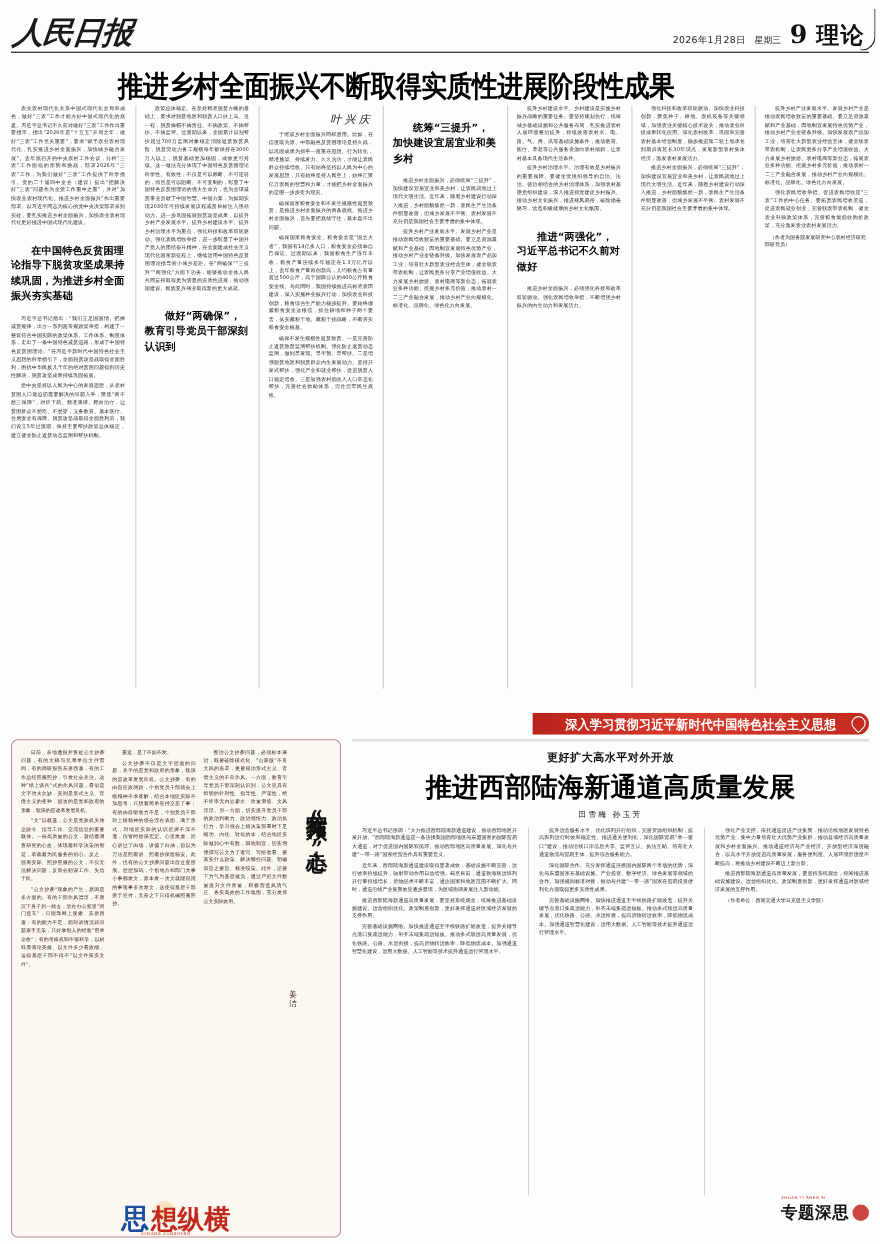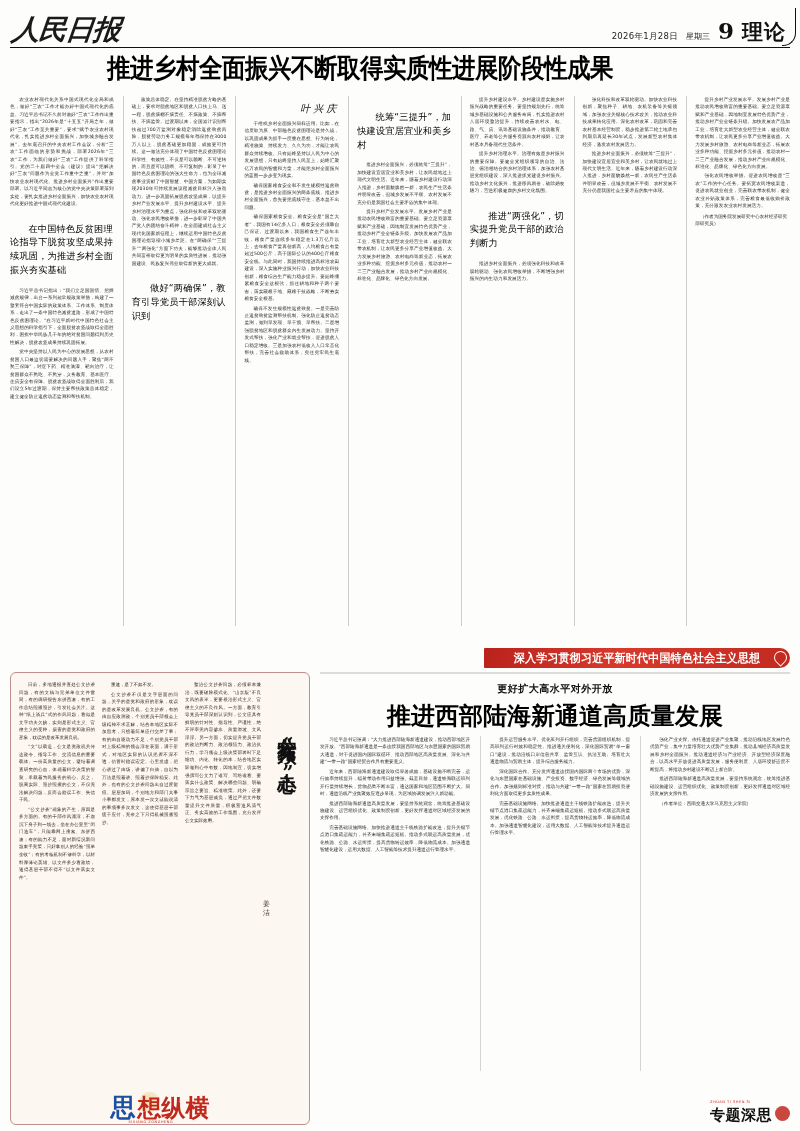--- a/index.html
+++ b/index.html
@@ -73,21 +73,21 @@
   .top-article {
     position: relative;
     padding: 4px 10px 0 10px;
     height: 592px;
   }
   .headline-band {
     position: relative;
     height: 42px;
     margin-left: 96px;
     margin-right: 176px;
-    display: flex; align-items: flex-start; justify-content: center;
+    display: flex; align-items: flex-end; justify-content: center;
   }
   .main-headline {
     font-family: "DejaVu Sans", "Liberation Sans", sans-serif;
     font-weight: 700;
     font-size: 23.5px;
     letter-spacing: -0.5px;
     white-space: nowrap;
     color: #000;
     text-align: center;
     transform: scaleY(1.12);
@@ -120,21 +120,21 @@
     text-align: justify;
     margin: 0 0 2px 0;
     color: #2a2a2a;
     text-indent: 2em;
     letter-spacing: 0.1px;
     word-break: break-all;
   }
 
   .subhead {
     font-family: "DejaVu Sans", sans-serif;
-    font-weight: 400;
+    font-weight: 700;
     font-size: 9.2px;
     line-height: 1.5;
     color: #000;
     margin: 14px 0 10px 0;
     text-indent: 2em;
     letter-spacing: 0.2px;
     word-break: break-all;
   }
   .author-note {
     font-size: 4.6px; line-height: 1.62; color: #2a2a2a;
@@ -290,22 +290,22 @@
     line-height: 1.62;
     text-align: justify;
     margin: 0 0 2px 0;
     text-indent: 2em;
     color: #2a2a2a;
     word-break: break-all;
   }
 
   .topic-badge {
     position: absolute;
-    right: 0; bottom: 0;
-    display: flex; gap: 3px;
+    right: 0; bottom: 13px;
+    display: flex; align-items: center; gap: 3px;
   }
   .topic-badge .zhuan {
     font-family: "DejaVu Serif", serif;
     font-weight: 700; font-size: 15px; color: #111;
     letter-spacing: 0.5px;
   }
   .topic-badge .en {
     position: absolute; left: 0; top: -6px;
     font-size: 3.6px; color: #c0271d; letter-spacing: 0.5px;
   }
@@ -363,21 +363,21 @@
 
       <div class="col">
         <div class="subhead">统筹“三提升”，加快建设宜居宜业和美乡村</div>
         <p class="body">推进乡村全面振兴，必须统筹“三提升”，加快建设宜居宜业和美乡村，让农民就地过上现代文明生活。近年来，随着乡村建设行动深入推进，乡村面貌焕然一新，农民生产生活条件明显改善，但城乡发展不平衡、农村发展不充分仍是我国社会主要矛盾的集中体现。</p>
         <p class="body">提升乡村产业发展水平。发展乡村产业是推动农民增收致富的重要基础。要立足资源禀赋和产业基础，因地制宜发展特色优势产业，推动乡村产业全链条升级。加快发展农产品加工业，培育壮大新型农业经营主体，健全联农带农机制，让农民更多分享产业增值收益。大力发展乡村旅游、农村电商等新业态，拓展农业多种功能、挖掘乡村多元价值，推动农村一二三产业融合发展，推动乡村产业向规模化、标准化、品牌化、绿色化方向发展。</p>
       </div>
 
       <div class="col">
         <p class="body">提升乡村建设水平。乡村建设是实施乡村振兴战略的重要任务。要坚持规划先行，统筹城乡基础设施和公共服务布局，扎实推进农村人居环境整治提升，持续改善农村水、电、路、气、房、讯等基础设施条件，推动教育、医疗、养老等公共服务资源向农村倾斜，让农村基本具备现代生活条件。</p>
         <p class="body">提升乡村治理水平。治理有效是乡村振兴的重要保障。要健全党组织领导的自治、法治、德治相结合的乡村治理体系，加强农村基层党组织建设，深入推进抓党建促乡村振兴。推动乡村文化振兴，推进移风易俗，破除婚丧陋习，营造积极健康的乡村文化氛围。</p>
-        <div class="subhead">推进“两强化”，切实提升党员干部的政治判断力</div>
+        <div class="subhead">推进“两强化”，习近平总书记不久前对做好</div>
         <p class="body">推进乡村全面振兴，必须强化科技和改革双轮驱动、强化农民增收举措，不断增强乡村振兴的内生动力和发展活力。</p>
       </div>
 
       <div class="col">
         <p class="body">强化科技和改革双轮驱动。加快农业科技创新，聚焦种子、耕地、农机装备等关键领域，加强农业关键核心技术攻关，推动农业科技成果转化应用。深化农村改革，巩固和完善农村基本经营制度，稳步推进第二轮土地承包到期后再延长30年试点，发展新型农村集体经济，激发农村发展活力。</p>
         <p class="body">推进乡村全面振兴，必须统筹“三提升”，加快建设宜居宜业和美乡村，让农民就地过上现代文明生活。近年来，随着乡村建设行动深入推进，乡村面貌焕然一新，农民生产生活条件明显改善，但城乡发展不平衡、农村发展不充分仍是我国社会主要矛盾的集中体现。</p>
       </div>
 
       <div class="col">
         <p class="body">提升乡村产业发展水平。发展乡村产业是推动农民增收致富的重要基础。要立足资源禀赋和产业基础，因地制宜发展特色优势产业，推动乡村产业全链条升级。加快发展农产品加工业，培育壮大新型农业经营主体，健全联农带农机制，让农民更多分享产业增值收益。大力发展乡村旅游、农村电商等新业态，拓展农业多种功能、挖掘乡村多元价值，推动农村一二三产业融合发展，推动乡村产业向规模化、标准化、品牌化、绿色化方向发展。</p>
@@ -417,20 +417,21 @@
         <span class="si">思</span>
         <span class="rest">想纵横</span>
         <span class="sub">SIXIANG ZONGHENG</span>
       </div>
     </div>
 
     <div class="right-article">
       <div class="rule-thin"></div>
       <div class="shoulder">更好扩大高水平对外开放</div>
       <div class="headline2">推进西部陆海新通道高质量发展</div>
+      <div class="byline2">田雪梅 孙玉芳</div>
 
       <div class="right-cols">
         <div class="col2">
           <p>习近平总书记强调：“大力推进西部陆海新通道建设，推动西部地区开发开放。”西部陆海新通道是一条连接我国西部地区与东盟国家的国际贸易大通道，对于促进国内国际双循环、推动西部地区高质量发展、深化与共建“一带一路”国家经贸合作具有重要意义。</p>
           <p>近年来，西部陆海新通道建设取得显著成效，基础设施不断完善，运行效率持续提升，辐射带动作用日益增强。截至目前，通道铁海联运班列开行量持续增长，货物品类不断丰富，通达国家和地区范围不断扩大。同时，通道沿线产业集聚效应逐步显现，为区域协调发展注入新动能。</p>
           <p>推进西部陆海新通道高质量发展，要坚持系统观念，统筹推进基础设施建设、运营组织优化、政策制度创新，更好发挥通道对区域经济发展的支撑作用。</p>
           <p>完善基础设施网络。加快推进通道主干线铁路扩能改造，提升关键节点港口集疏运能力，补齐末端集疏运短板。推动多式联运高质量发展，优化铁路、公路、水运衔接，提高货物转运效率，降低物流成本。加强通道智慧化建设，运用大数据、人工智能等技术提升通道运行管理水平。</p>
         </div>
         <div class="col2">
           <p>提升运营服务水平。优化班列开行组织，完善货源组织机制，提高班列运行时效和稳定性。推进通关便利化，深化国际贸易“单一窗口”建设，推动沿线口岸信息共享、监管互认、执法互助。培育壮大通道物流与贸易主体，提升综合服务能力。</p>

